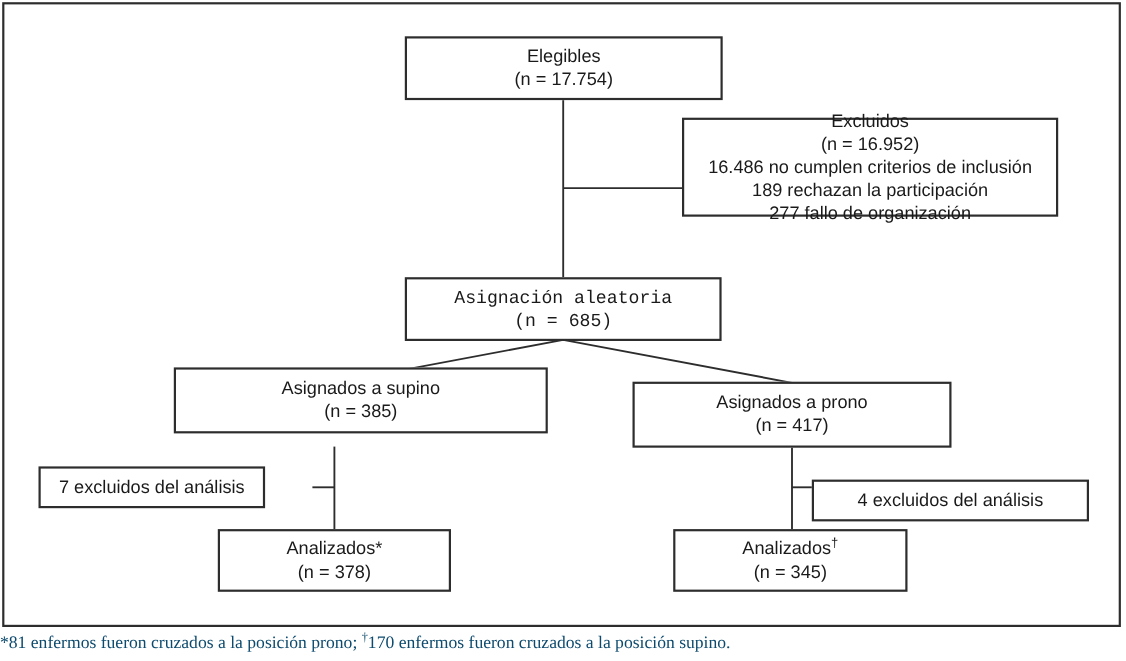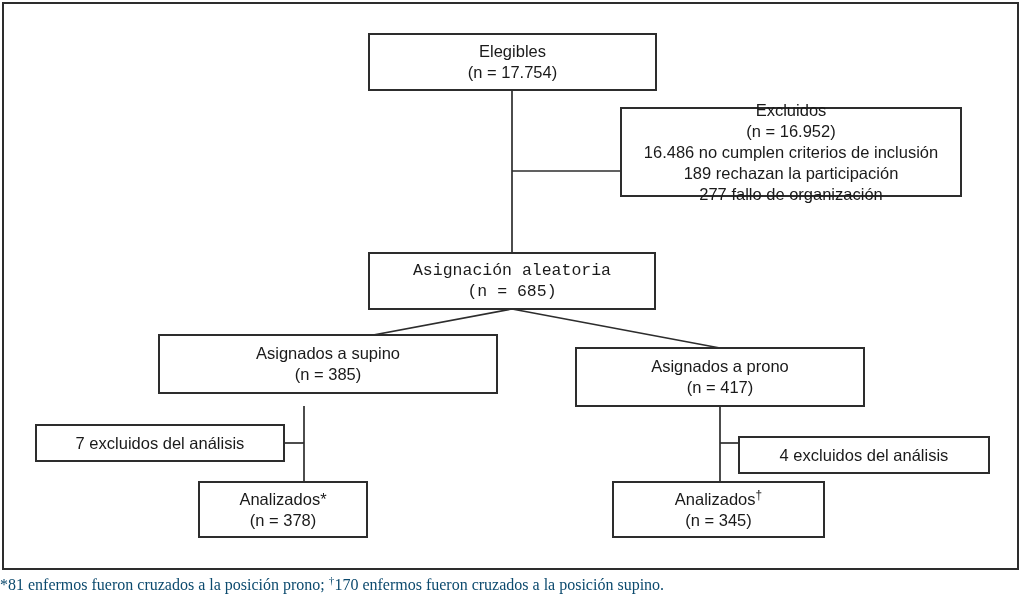--- a/index.html
+++ b/index.html
@@ -50,23 +50,23 @@
   .node .line { white-space: nowrap; }
   .node sup {
     font-size: 0.72em;
     line-height: 0;
   }
   #node-elegibles         { left: 368px; top: 33px;  width: 289px; height: 58px; }
   #node-excluidos         { left: 620px; top: 107px; width: 342px; height: 90px; }
   #node-asignacion        { left: 368px; top: 252px; width: 288px; height: 58px; font-family: Liberation Mono, monospace; }
   #node-supino            { left: 158px; top: 334px; width: 340px; height: 60px; }
   #node-prono             { left: 575px; top: 347px; width: 290px; height: 60px; }
-  #node-excl-supino       { left: 35px;  top: 424px; width: 250px; height: 38px; }
+  #node-excl-supino       { left: 35px;  top: 424px; width: 206px; height: 38px; }
   #node-excl-prono        { left: 738px; top: 436px; width: 252px; height: 38px; }
-  #node-analizados-supino { left: 198px; top: 481px; width: 170px; height: 57px; }
+  #node-analizados-supino { left: 198px; top: 481px; width: 212px; height: 57px; }
   #node-analizados-prono  { left: 612px; top: 481px; width: 213px; height: 57px; }
   .footnote {
     position: absolute;
     left: 0;
     top: 575px;
     width: 1024px;
     font-family: "Liberation Serif", "DejaVu Serif", serif;
     font-size: 16px;
     line-height: 20px;
     color: #0c4a6e;

